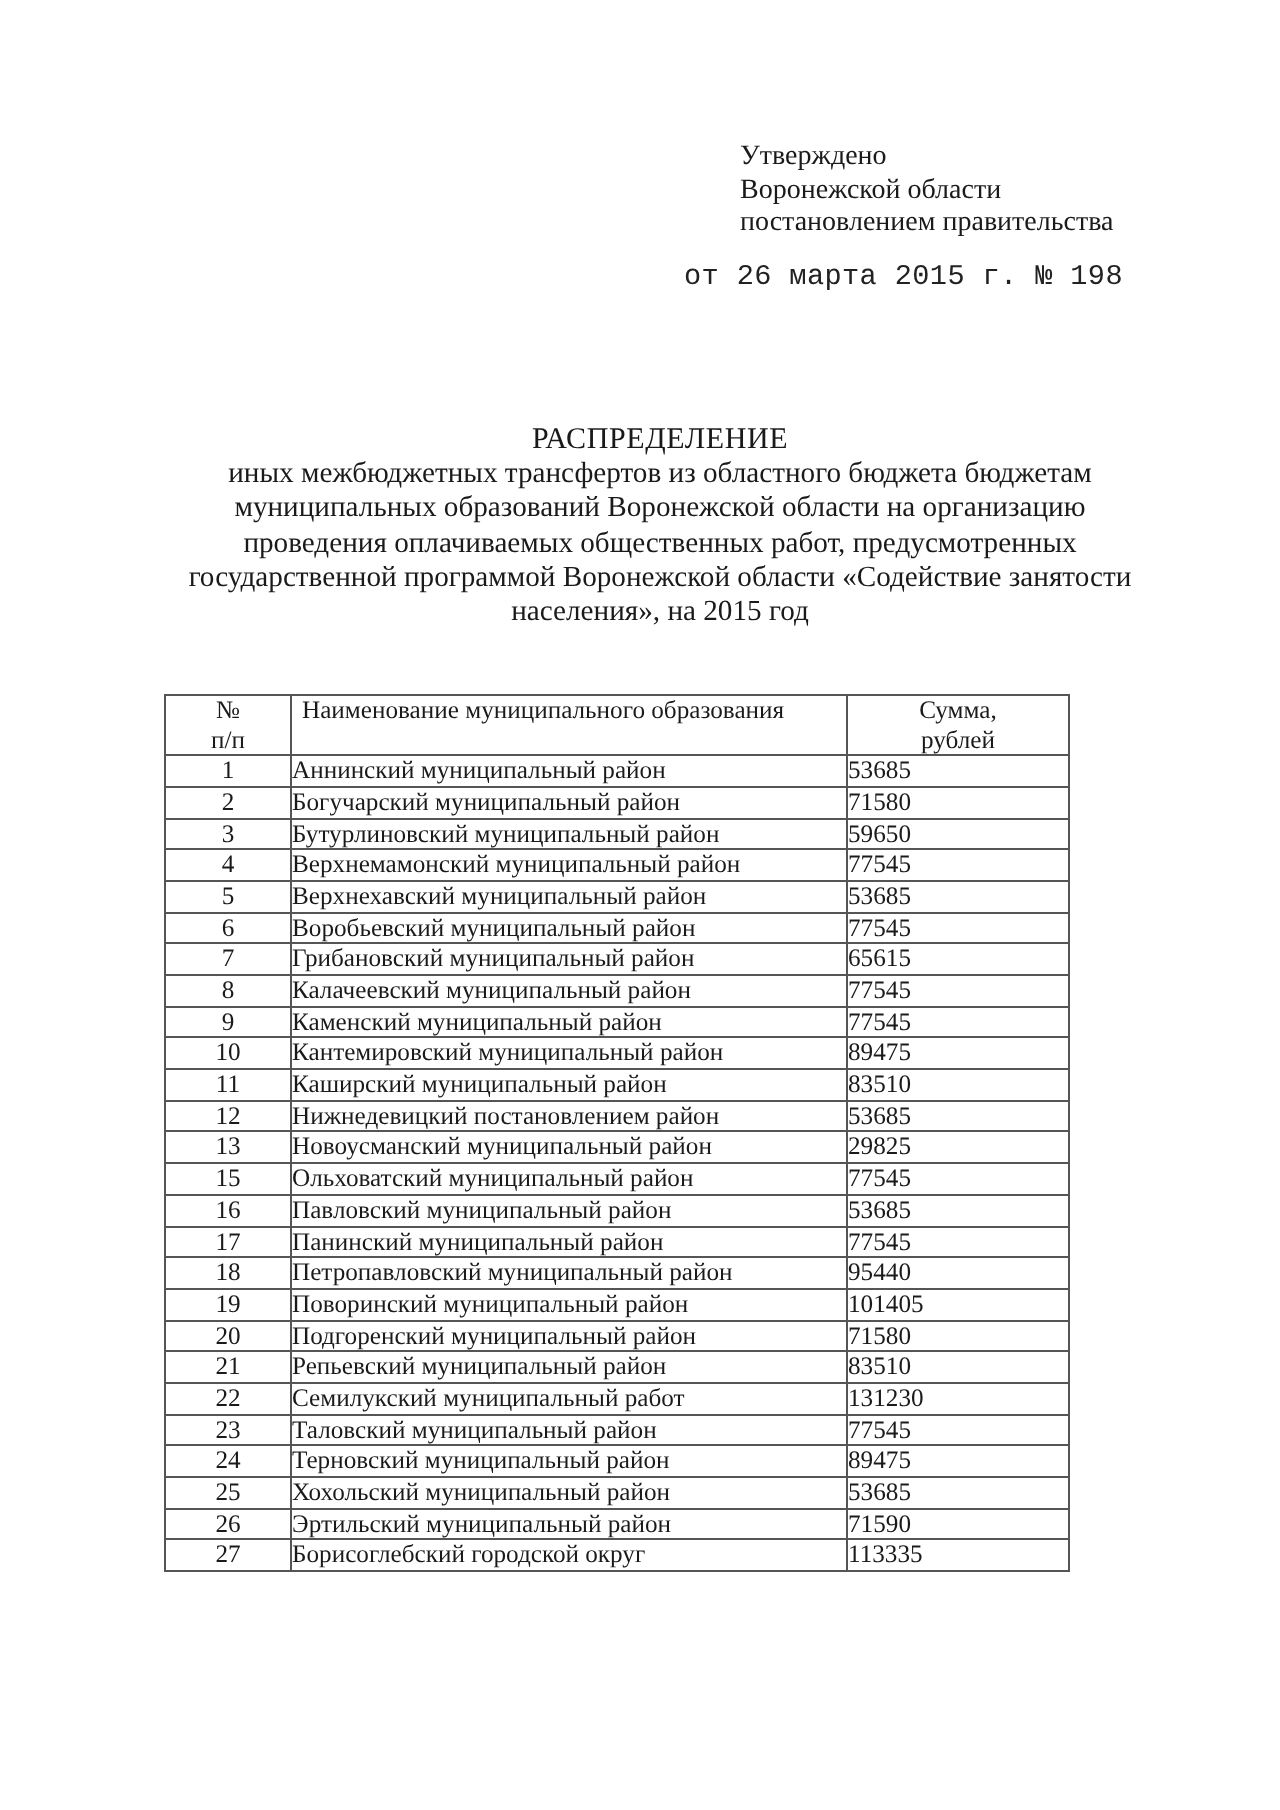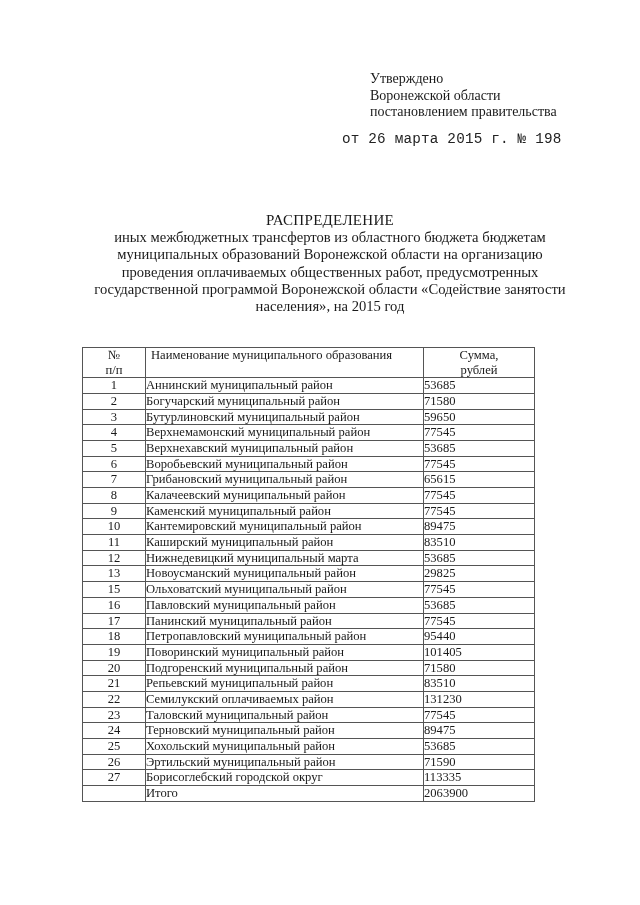--- a/index.html
+++ b/index.html
@@ -114,21 +114,21 @@
         <td class="nm">Кантемировский муниципальный район</td>
         <td class="s">89475</td>
       </tr>
       <tr>
         <td class="n">11</td>
         <td class="nm">Каширский муниципальный район</td>
         <td class="s">83510</td>
       </tr>
       <tr>
         <td class="n">12</td>
-        <td class="nm">Нижнедевицкий муниципальный марта</td>
+        <td class="nm">Нижнедевицкий постановлением район</td>
         <td class="s">53685</td>
       </tr>
       <tr>
         <td class="n">13</td>
         <td class="nm">Новоусманский муниципальный район</td>
         <td class="s">29825</td>
       </tr>
       <tr>
         <td class="n">15</td>
         <td class="nm">Ольховатский муниципальный район</td>
@@ -159,21 +159,21 @@
         <td class="nm">Подгоренский муниципальный район</td>
         <td class="s">71580</td>
       </tr>
       <tr>
         <td class="n">21</td>
         <td class="nm">Репьевский муниципальный район</td>
         <td class="s">83510</td>
       </tr>
       <tr>
         <td class="n">22</td>
-        <td class="nm">Семилукский оплачиваемых район</td>
+        <td class="nm">Семилукский муниципальный работ</td>
         <td class="s">131230</td>
       </tr>
       <tr>
         <td class="n">23</td>
         <td class="nm">Таловский муниципальный район</td>
         <td class="s">77545</td>
       </tr>
       <tr>
         <td class="n">24</td>
         <td class="nm">Терновский муниципальный район</td>
@@ -187,19 +187,14 @@
       <tr>
         <td class="n">26</td>
         <td class="nm">Эртильский муниципальный район</td>
         <td class="s">71590</td>
       </tr>
       <tr>
         <td class="n">27</td>
         <td class="nm">Борисоглебский городской округ</td>
         <td class="s">113335</td>
       </tr>
-      <tr>
-        <td class="n"></td>
-        <td class="nm">Итого</td>
-        <td class="s">2063900</td>
-      </tr>
     </tbody>
 </table>
 
 </body></html>

